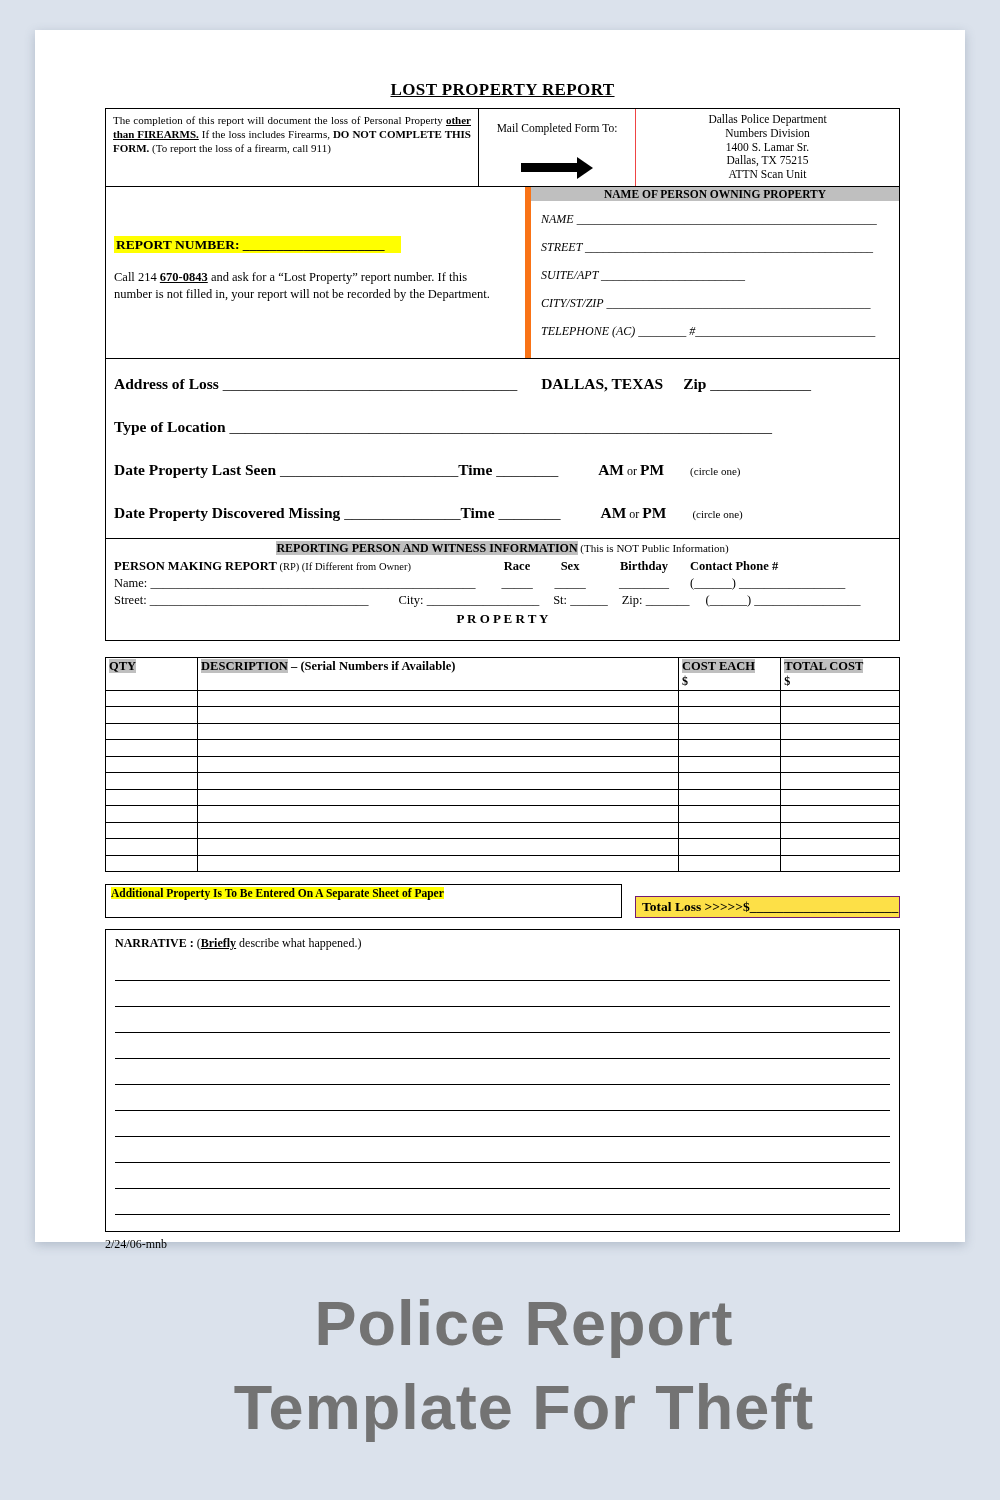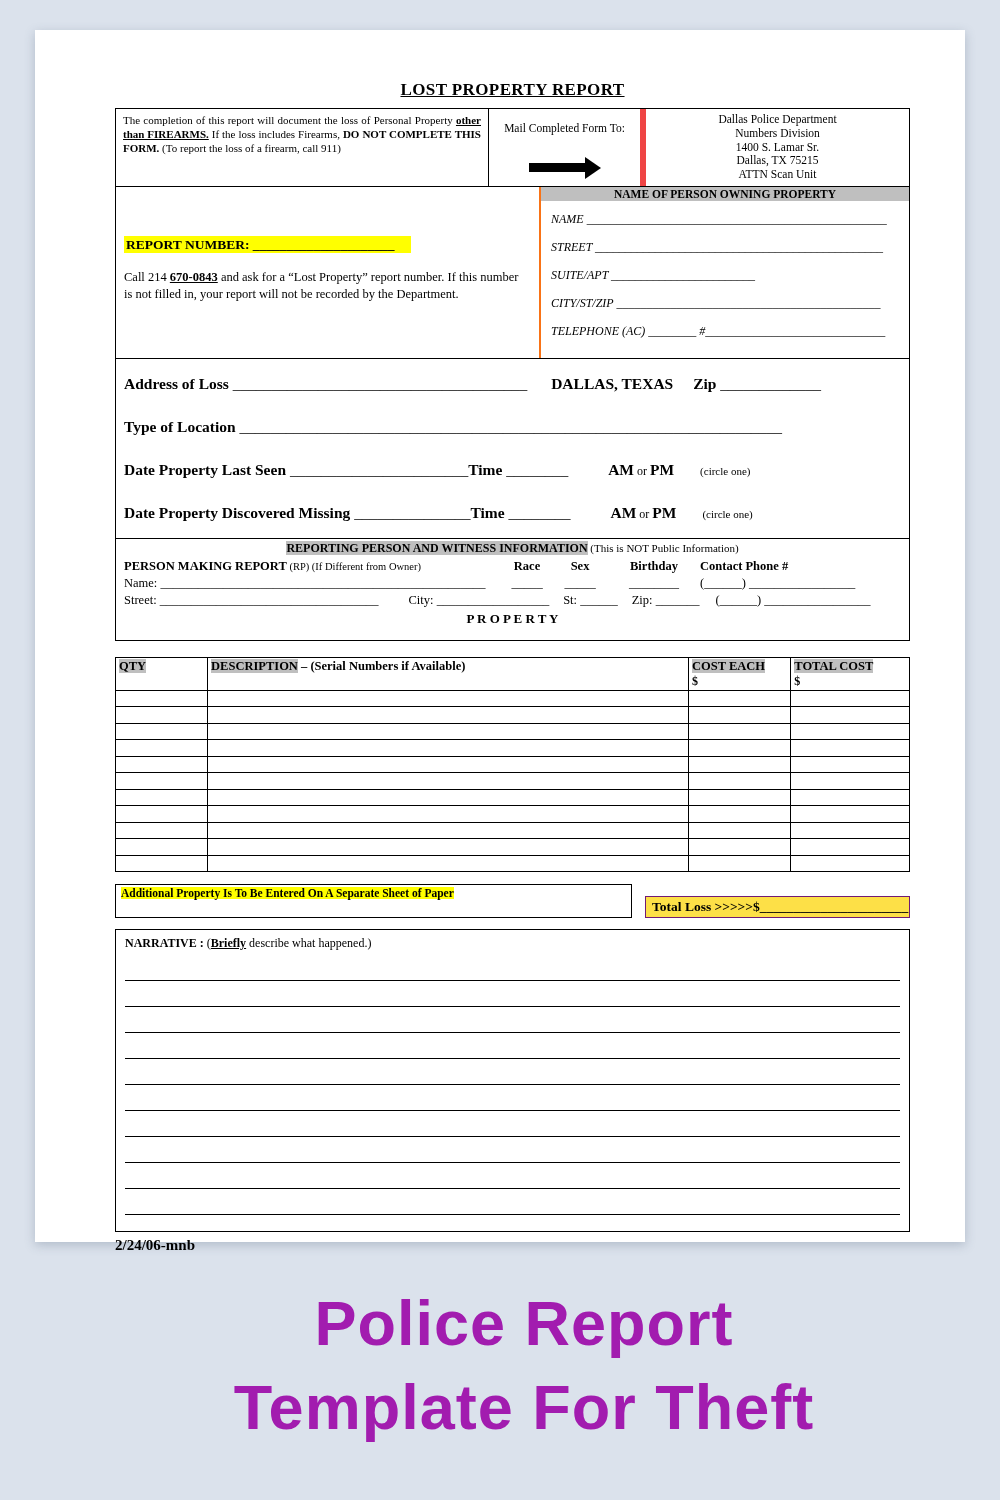--- a/index.html
+++ b/index.html
@@ -1,48 +1,48 @@
 <!DOCTYPE html>
 <html><head>
 <meta charset="utf-8">
 <style>
   * { margin:0; padding:0; box-sizing:border-box; }
   html,body { width:1000px; height:1500px; }
   .page { position:relative; width:1000px; height:1500px; background:#dbe2ec; overflow:hidden;
           font-family:"Liberation Serif","DejaVu Serif",serif; color:#000; }
   .paper { position:absolute; left:35px; top:30px; width:930px; height:1212px; background:#ffffff;
            box-shadow:0 3px 10px rgba(70,85,110,.28); }
-  .form { position:absolute; left:80px; top:50px; width:795px; }
+  .form { position:absolute; left:70px; top:50px; width:795px; }
 
   .b { font-weight:bold; }
   .bu { font-weight:bold; text-decoration:underline; }
   .hl-yellow { background:#ffff00; }
   .hl-gray { background:#bfbfbf; }
 
   .title { text-align:center; font-weight:bold; font-size:17px; text-decoration:underline;
            letter-spacing:.4px; margin-bottom:8px; }
 
   .box { border:1px solid #000; }
 
   
   .topbox { display:flex; min-height:72px; }
   .cell-left { width:373px; border-right:1px solid #000; padding:4px 7px 5px; font-size:11px;
                line-height:1.28; text-align:justify; }
-  .cell-mail { width:157px; border-right:6px solid #ef4444; font-size:11.5px; text-align:center;
+  .cell-mail { width:157px; border-right:1px solid #ef4444; font-size:11.5px; text-align:center;
                padding-top:13px; position:relative; }
   .cell-right { flex:1; text-align:center; font-size:11.5px; line-height:1.2; padding:4px 4px; }
   .arrow { position:absolute; bottom:7px; left:50%; transform:translateX(-50%);
            display:flex; align-items:center; }
   .arrow-shaft { width:56px; height:9px; background:#000; }
   .arrow-head { width:0; height:0; border-left:16px solid #000;
                 border-top:11px solid transparent; border-bottom:11px solid transparent; }
 
   
   .row2 { display:flex; border-top:none; min-height:155px; }
-  .r2-left { width:425px; border-right:2px solid #f97316; padding:8px 12px 8px 8px; }
+  .r2-left { width:425px; border-right:6px solid #f97316; padding:8px 12px 8px 8px; }
   .report-number { margin-top:42px; font-size:13.5px; }
   .report-number span { padding:1px 16px 1px 2px; }
   .call-note { margin-top:16px; font-size:12.5px; line-height:1.35; padding-right:6px; }
   .r2-right { flex:1; }
   .owner-header { background:#bfbfbf; text-align:center; font-weight:bold; font-size:11.5px; padding:1px 0; }
   .owner-fields { padding:11px 10px 6px; font-size:12px; }
   .owner-fields > div { margin-bottom:13px; white-space:nowrap; overflow:hidden;font-style:italic; }
 
   
   .lossbox { border-top:none; padding:16px 10px 16px 8px; font-size:15.5px; }
@@ -83,21 +83,21 @@
   .totalrow { display:flex; margin-top:12px; }
   .total-left { width:517px; border:1px solid #000; padding:2px 5px; font-size:11.5px; }
   .total-gap { width:13px; }
   .total-right { flex:1; border:1px solid #701a75; background:#fde047; font-size:13.5px;
                  font-weight:bold; padding:2px 6px; white-space:nowrap; overflow:hidden;margin-top:12px; }
 
   
   .narrbox { border:1px solid #000; margin-top:11px; padding:6px 9px 16px; font-size:12px; }
   .narr-label { margin-bottom:4px; }
   .narr-line { height:26px; border-bottom:1px solid #000; }
-  .footer-code { font-size:15px; margin-top:5px;font-weight:bold; }
+  .footer-code { font-size:12px; margin-top:5px; }
 
   
   .caption { position:absolute; left:0; top:1282px; width:100%; text-align:center;
              font-family:"Liberation Sans","DejaVu Sans",sans-serif; font-weight:bold;
              font-size:63px; line-height:1.33; letter-spacing:1px; }
 </style>
 </head>
 <body>
 
 <div class="page" style="background: rgb(219, 226, 236);">
@@ -294,18 +294,18 @@
             <div class="narr-line"></div>
             <div class="narr-line"></div>
           </div>
       </div>
 
       <div class="footer-code">2/24/06-mnb</div>
 
     </div>
   </div>
 
-  <div class="caption" style="color: #a21caf; padding-left: 48px;">
+  <div class="caption" style="color: #737373; padding-left: 48px;">
     <div>Police Report</div>
     <div>Template For Theft</div>
   </div>
 
 </div>
 
 </body></html>

